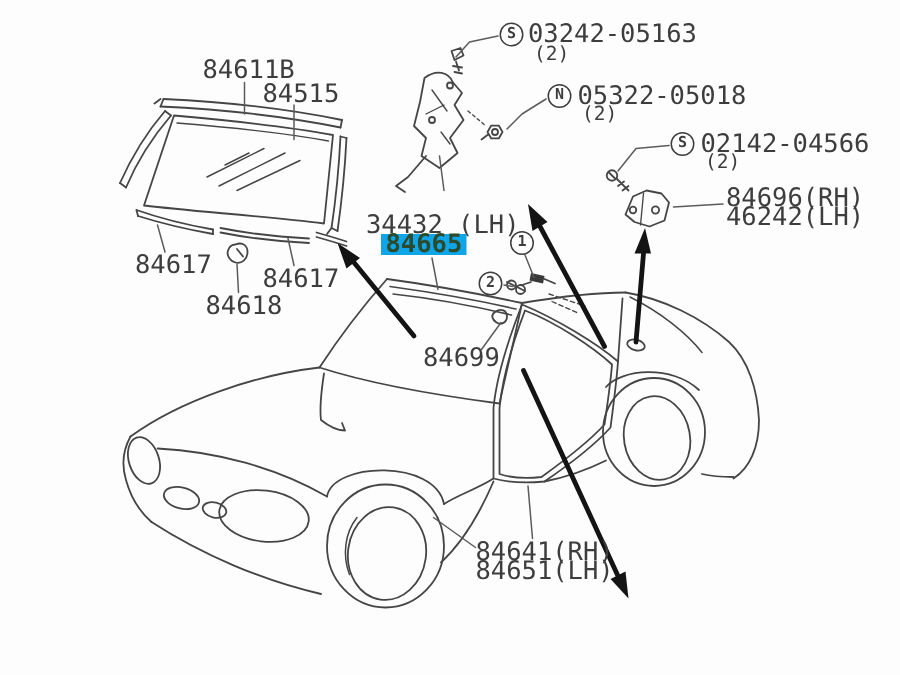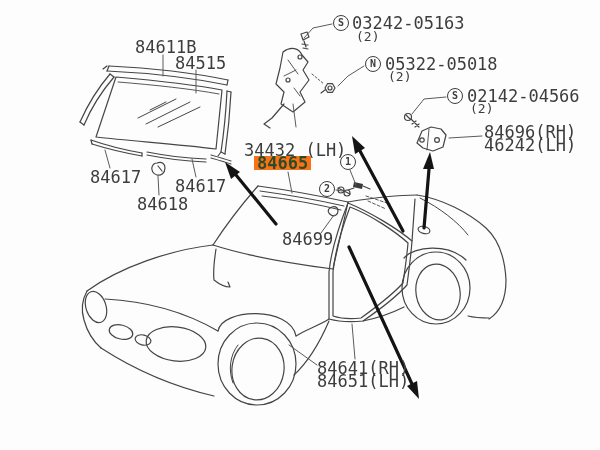--- a/index.html
+++ b/index.html
@@ -11,21 +11,21 @@
   .lbl{
     position:absolute;font-size:17px;line-height:14px;color:#3d3d3d;
     white-space:pre;letter-spacing:0px;
   }
   .qty{font-size:13px;line-height:12px;}
   .sym{
     position:absolute;width:14px;height:14px;border:1.5px solid #3d3d3d;border-radius:50%;
     display:flex;align-items:center;justify-content:center;
     font-size:10px;font-weight:bold;color:#3d3d3d;background:#fdfdfd;line-height:1;
   }
-  .hl{background:#f97316;color:#2c4b2c;padding:0 3px;font-weight:bold;}
+  .hl{background:#0ea5e9;color:#2c4b2c;padding:0 3px;font-weight:bold;}
 </style>
 </head>
 <body>
 
 <div id="stage">
 
   <svg id="linework" width="600" height="450" viewBox="0 0 600 450" fill="none" stroke="#454545" stroke-width="1.2" stroke-linecap="round" stroke-linejoin="round">
 
     <g>
       <path d="M116,77 C150,80 190,84 222,90 L216,149 C175,144 130,141 96,137 Z"></path>

